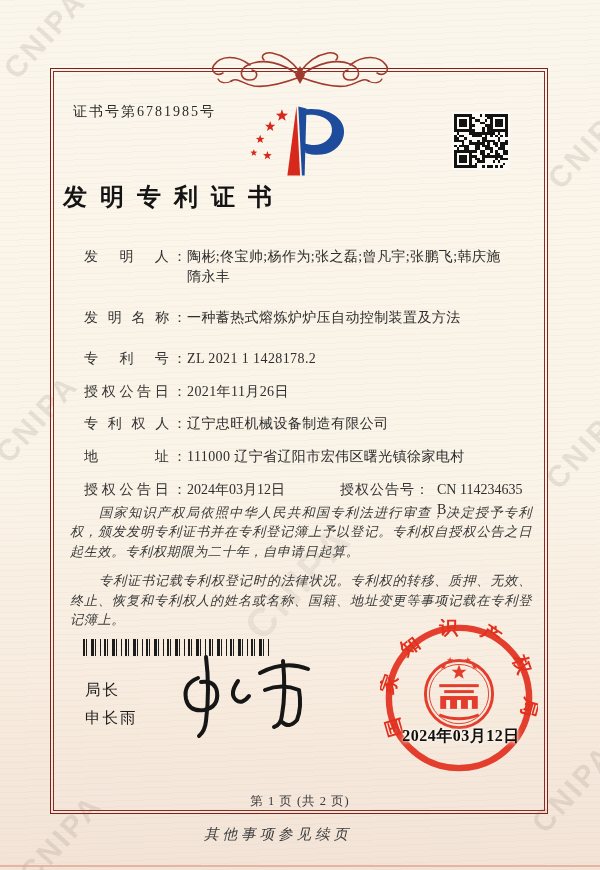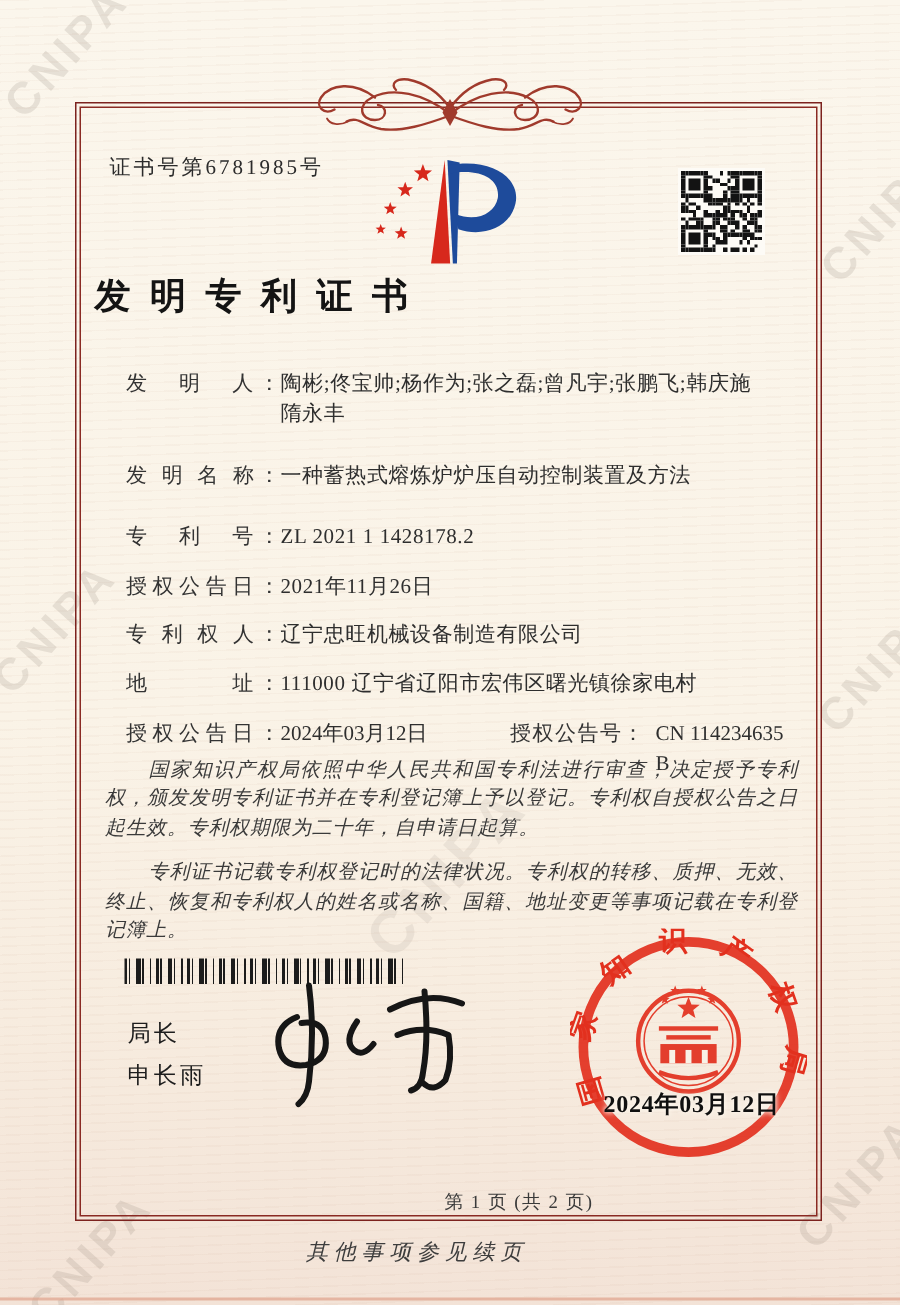--- a/index.html
+++ b/index.html
@@ -77,21 +77,21 @@
       #1c1c1c 17px 18px,transparent 18px 21px);
   }
   .signer{position:absolute;left:85px;top:676px;font-size:15.5px;color:#1d1d1d;line-height:28px;letter-spacing:2px;}
   .signature-svg{position:absolute;left:168px;top:650px;}
   .seal{position:absolute;left:380px;top:619px;}
   .seal-date{
     position:absolute;left:388px;top:726px;width:146px;text-align:center;
     font-size:16px;font-weight:bold;color:#101010;letter-spacing:.5px;
     text-shadow:0 0 3px #fdf8ef,0 0 5px #fdf8ef;
   }
-  .page-info{position:absolute;left:50px;top:793px;width:500px;text-align:center;font-size:12.5px;color:#3a3a3a;letter-spacing:1px;padding-left:46px;}
+  .page-info{position:absolute;left:50px;top:793px;width:500px;text-align:center;font-size:12.5px;color:#3a3a3a;letter-spacing:1px;}
   .continuation{position:absolute;left:0;top:825px;width:556px;text-align:center;font-size:14.5px;font-style:italic;color:#3d3d3d;letter-spacing:4px;}
   .paper-edge{position:absolute;left:0;bottom:3px;width:600px;height:2px;background:#dd9d86;opacity:.65;}
 </style>
 </head>
 <body>
 
 <div class="page">
 
   <div class="watermark" style="left:-8px;top:18px;font-size:30px;">CNIPA</div>
   <div class="watermark" style="left:536px;top:128px;font-size:30px;">CNIPA</div>

